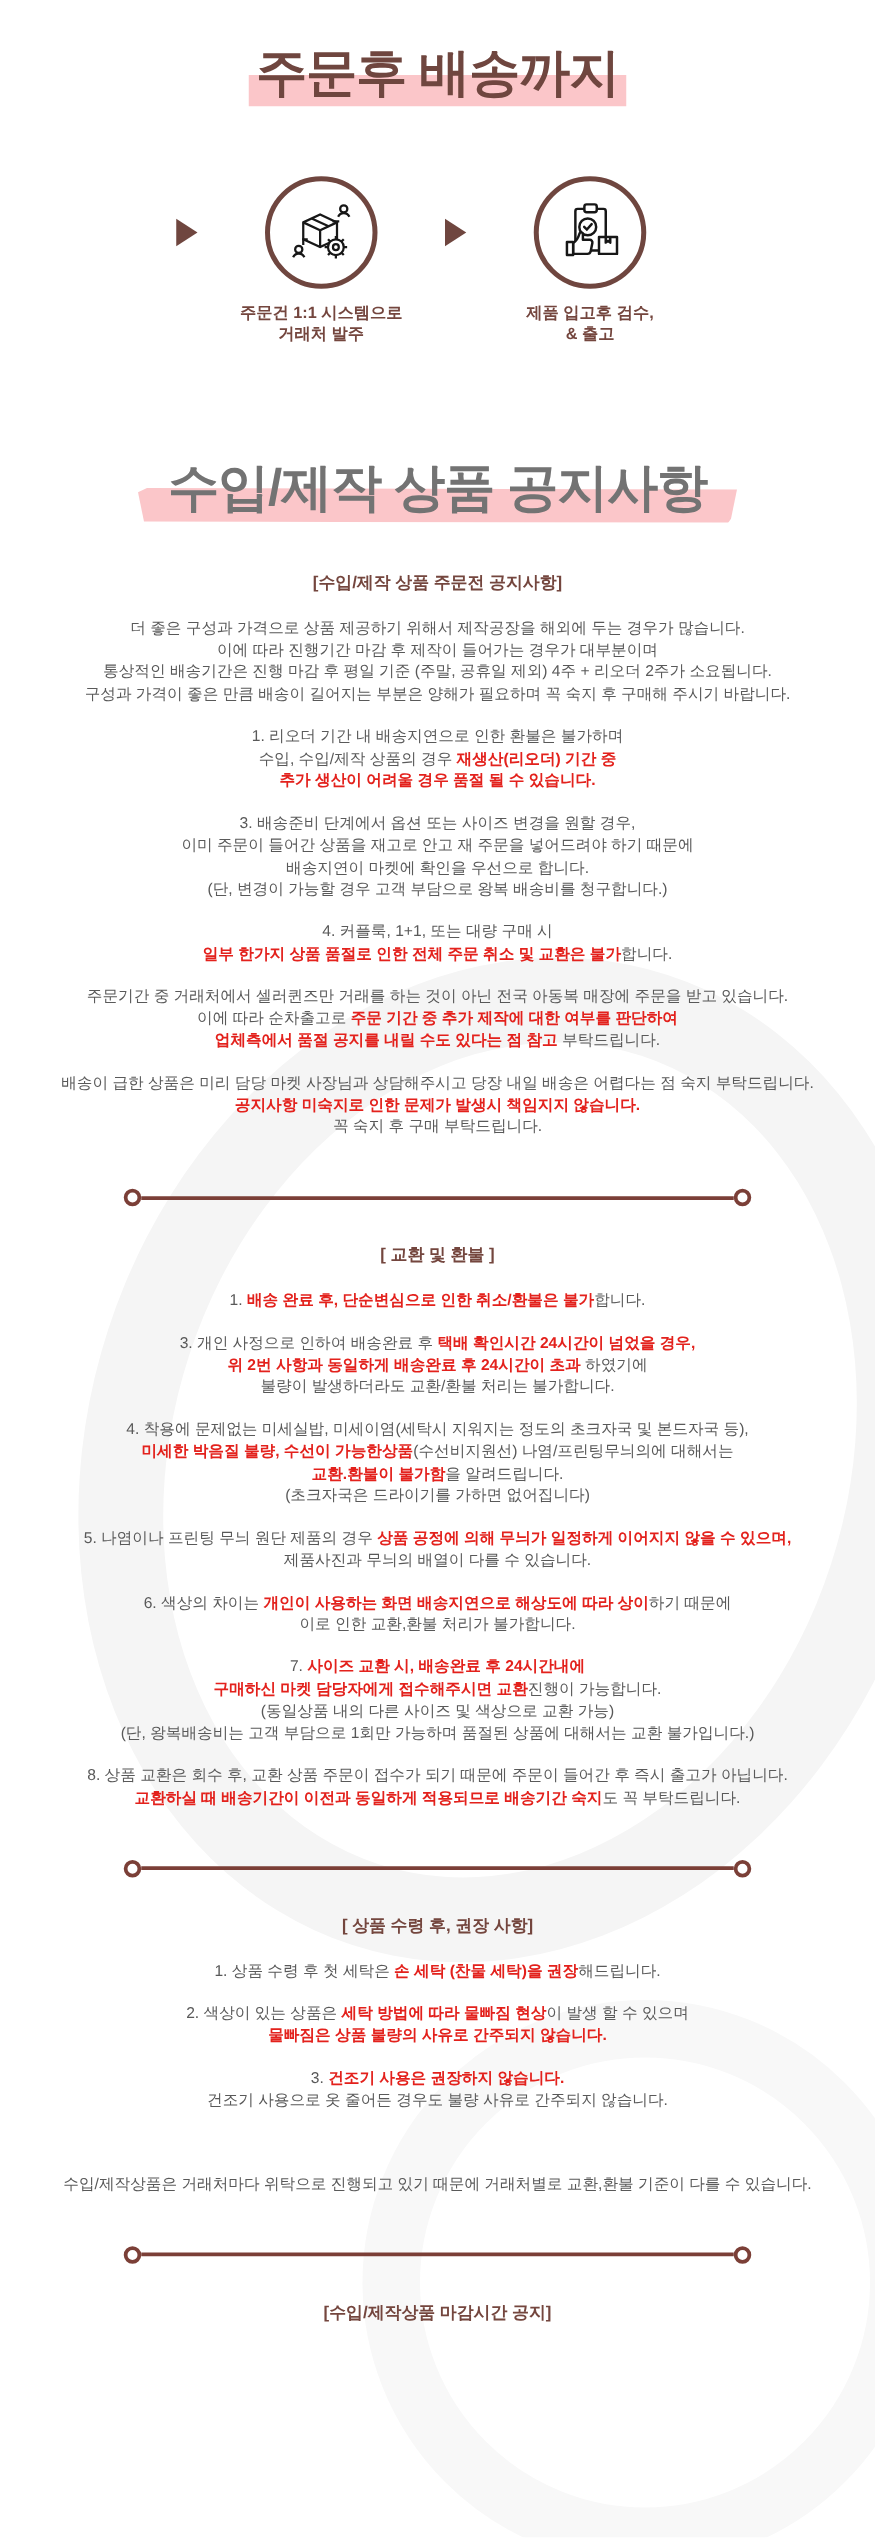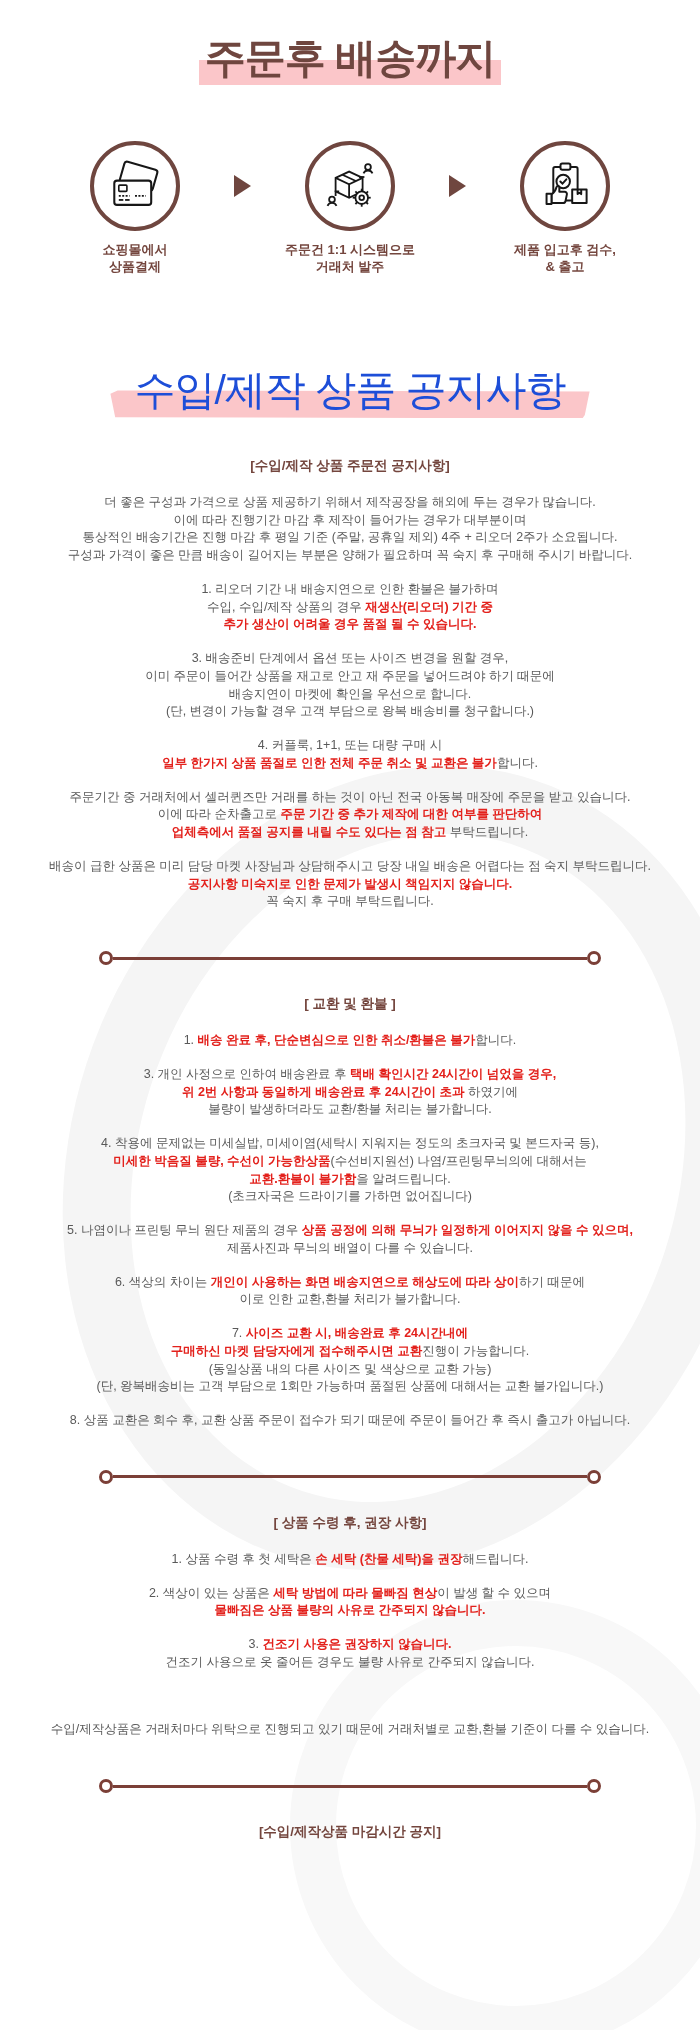--- a/index.html
+++ b/index.html
@@ -50,23 +50,23 @@
     position:absolute;z-index:-1;
     background:#fbc6c9;
   }
   .hl1 .band{left:-2px;right:-2px;top:54%;height:54%;}
   .main-title2{
     text-align:center;
     margin:0;
     padding-top:92px;
     font-size:41px;
     line-height:1.1;
-    font-weight:400;
+    font-weight:700;
     letter-spacing:-1px;
-    color:#1d4ed8;
+    color:#737373;
   }
   .hl2 .band{
     left:-20px;right:-20px;top:50%;height:62%;
     clip-path:polygon(0 12%,1.5% 0,100% 4%,99% 88%,98.5% 100%,1% 96%);
   }
 
   
   .process{
     display:flex;
     justify-content:center;
@@ -141,43 +141,20 @@
   <div class="watermark2"></div>
 
   <div class="content">
 
     <h1 class="main-title">
       <span class="hl hl1"><span class="band"></span><span>주문후 배송까지</span></span>
     </h1>
 
     <div class="process">
 
-      <div class="step">
-        <div class="circle">
-          <span>
-            <svg width="54" height="54" viewBox="0 0 60 60">
-              <g fill="#fff" stroke="#171717" stroke-width="2.3" stroke-linejoin="round">
-                <rect x="15" y="7" width="38" height="24" rx="3" transform="rotate(16 34 19)"></rect>
-                <rect x="7" y="24" width="41" height="27" rx="3"></rect>
-              </g>
-              <rect x="12" y="29" width="9" height="7" rx="1" fill="none" stroke="#171717" stroke-width="1.8"></rect>
-              <g stroke="#171717" stroke-width="2">
-                <line x1="12" y1="41" x2="24" y2="41" stroke-dasharray="2.2 1.6"></line>
-                <line x1="30" y1="41" x2="42" y2="41" stroke-dasharray="2.2 1.6"></line>
-                <line x1="12" y1="45.5" x2="17" y2="45.5"></line>
-                <line x1="19" y1="45.5" x2="24" y2="45.5"></line>
-              </g>
-            </svg>
-          </span>
-        </div>
-        <div class="step-label">
-          <div>쇼핑몰에서</div>
-          <div>상품결제</div>
-        </div>
-      </div>
 
       <div class="flow-arrow"></div>
 
       <div class="step">
         <div class="circle">
           <span>
             <svg width="54" height="54" viewBox="0 0 60 60">
               <g fill="none" stroke="#171717" stroke-width="2">
                 <path d="M14 21 L29 14 L44 21 L44 36 L29 43 L14 36 Z" fill="#fff"></path>
                 <path d="M14 21 L29 28 L44 21"></path>
@@ -315,20 +292,21 @@
             <div class="line"><span class="seg-n">이로 인한 교환,환불 처리가 불가합니다.</span></div>
           </div>
           <div class="block">
             <div class="line"><span class="seg-n">7. </span><span class="seg-r">사이즈 교환 시, 배송완료 후 24시간내에</span></div>
             <div class="line"><span class="seg-r">구매하신 마켓 담당자에게 접수해주시면 교환</span><span class="seg-n">진행이 가능합니다.</span></div>
             <div class="line"><span class="seg-n">(동일상품 내의 다른 사이즈 및 색상으로 교환 가능)</span></div>
             <div class="line"><span class="seg-n">(단, 왕복배송비는 고객 부담으로 1회만 가능하며 품절된 상품에 대해서는 교환 불가입니다.)</span></div>
           </div>
           <div class="block">
             <div class="line"><span class="seg-n">8. 상품 교환은 회수 후, 교환 상품 주문이 접수가 되기 때문에 주문이 들어간 후 즉시 출고가 아닙니다.</span></div>
+            <div class="line"><span class="seg-r">교환하실 때 배송기간이 이전과 동일하게 적용되므로 배송기간 숙지</span><span class="seg-n">도 꼭 부탁드립니다.</span></div>
           </div>
         </div>
     </section>
 
     <div class="divider">
       <span class="ring"></span>
       <span class="rule"></span>
       <span class="ring"></span>
     </div>
 

